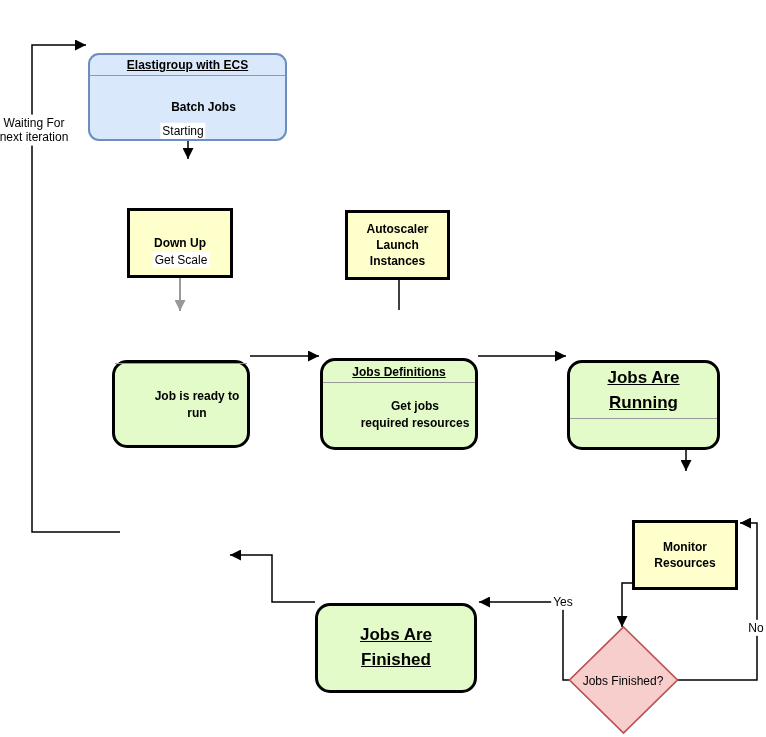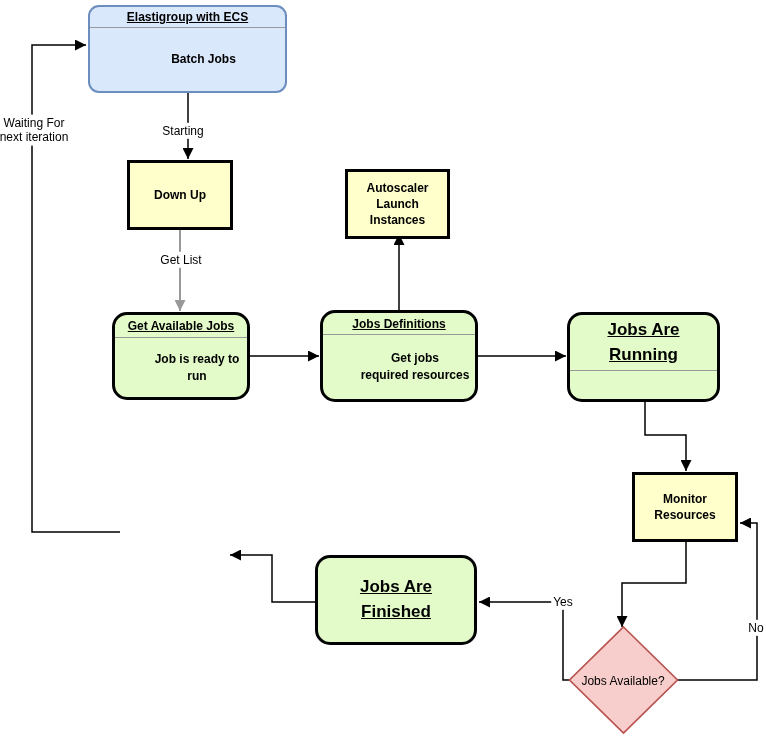--- a/index.html
+++ b/index.html
@@ -10,20 +10,21 @@
     font-family:"Liberation Sans", sans-serif;
     color:#000;
     overflow:hidden;
   }
   .node{
     position:absolute;
     box-sizing:border-box;
     display:flex;
     flex-direction:column;
     text-align:center;
+    margin-top:48px;
   }
   .proc{ 
     background:var(--yellow-fill,#ffffcc);
     border:3px solid var(--box-border,#000);
     align-items:center;
     justify-content:center;
     font-weight:bold;
     font-size:12px;
     line-height:1.35;
     white-space:pre-line;
@@ -128,26 +129,25 @@
   </svg>
 
   <div class="node blue" style="left:88px;top:5px;width:199px;height:88px">
     <div class="node-title" style="height:20px">Elastigroup with ECS</div>
     <div class="node-divider"></div>
     <div class="node-body">Batch Jobs</div>
   </div>
 
   <div class="node proc" style="left:127px;top:160px;width:106px;height:70px">Down Up</div>
 
-  <div class="node proc" style="left:345px;top:169px;width:105px;height:70px">Autoscaler
+  <div class="node proc" style="left:345px;top:162px;width:105px;height:70px">Autoscaler
 Launch
 Instances</div>
 
   <div class="node green" style="left:112px;top:312px;width:138px;height:88px">
-    <div class="node-title" style="height:22px">Get Available Jobs</div>
     <div class="node-divider"></div>
     <div class="node-body">Job is ready to run</div>
   </div>
 
   <div class="node green" style="left:320px;top:310px;width:158px;height:92px">
     <div class="node-title" style="height:21px">Jobs Definitions</div>
     <div class="node-divider"></div>
     <div class="node-body">Get jobs
 required resources</div>
   </div>
@@ -161,22 +161,22 @@
 
   <div class="node proc" style="left:632px;top:472px;width:106px;height:70px">Monitor
 Resources</div>
 
   <div class="node green" style="left:315px;top:555px;width:162px;height:90px">
     <div class="node-title big center-title">Jobs Are
 Finished</div>
   </div>
 
 
-  <div class="diamond-label" style="left:623px;top:681px">Jobs Available?</div>
+  <div class="diamond-label" style="left:623px;top:681px">Jobs Finished?</div>
 
   <div class="edge-label" style="left:183px;top:131px">Starting</div>
-  <div class="edge-label" style="left:181px;top:260px">Get List</div>
+  <div class="edge-label" style="left:181px;top:260px">Get Scale</div>
   <div class="edge-label" style="left:563px;top:602px">Yes</div>
   <div class="edge-label" style="left:756px;top:628px">No</div>
   <div class="edge-label" style="left:34px;top:130px">Waiting For
 next iteration</div>
 
 </div>
 
 </body></html>

